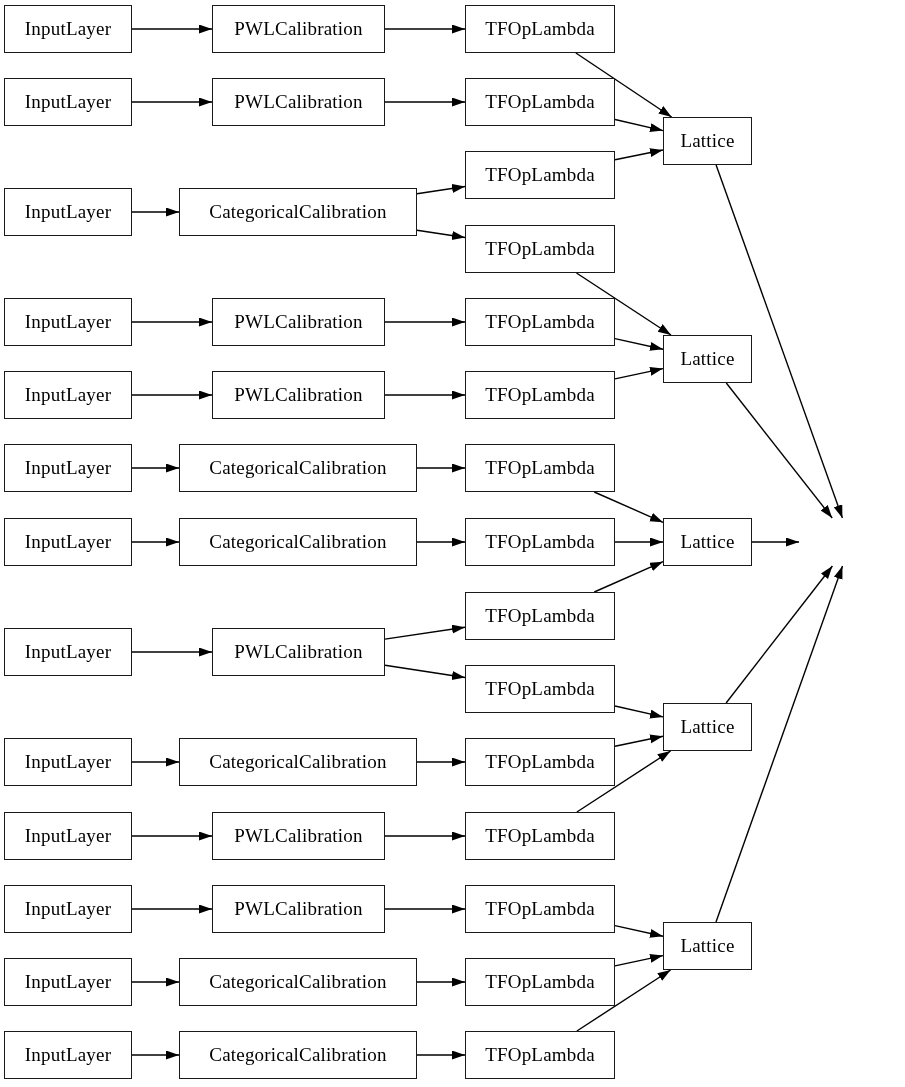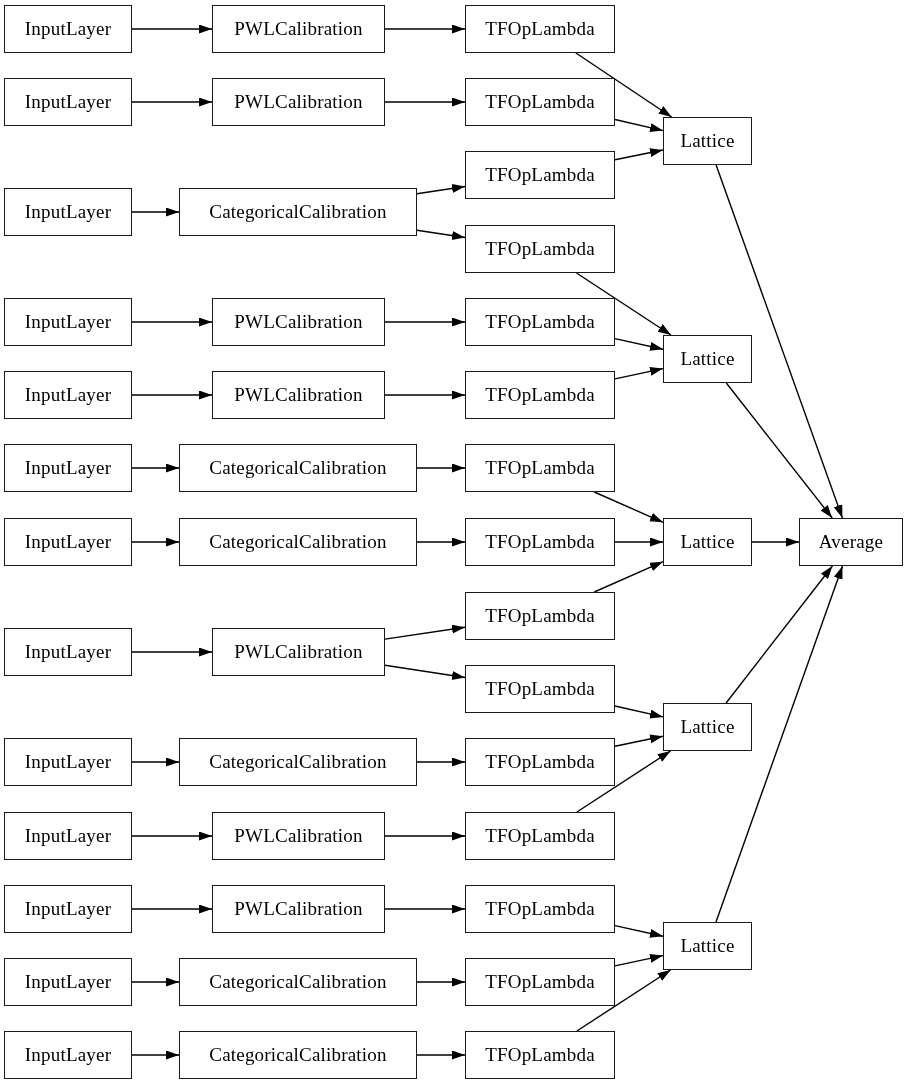--- a/index.html
+++ b/index.html
@@ -175,23 +175,20 @@
       </div>
       <div class="node" style="left: 179px; top: 518px; width: 238px; height: 48px; border-color: rgb(26, 26, 26); background: rgb(255, 255, 255);">
         <span style="color: rgb(0, 0, 0);">CategoricalCalibration</span>
       </div>
       <div class="node" style="left: 465px; top: 518px; width: 150px; height: 48px; border-color: rgb(26, 26, 26); background: rgb(255, 255, 255);">
         <span style="color: rgb(0, 0, 0);">TFOpLambda</span>
       </div>
       <div class="node" style="left: 663px; top: 518px; width: 89px; height: 48px; border-color: rgb(26, 26, 26); background: rgb(255, 255, 255);">
         <span style="color: rgb(0, 0, 0);">Lattice</span>
       </div>
-      <div class="node" style="left: 799px; top: 518px; width: 104px; height: 48px; border-color: rgb(26, 26, 26); background: rgb(255, 255, 255);">
-        <span style="color: rgb(0, 0, 0);">Average</span>
-      </div>
       <div class="node" style="left: 465px; top: 592px; width: 150px; height: 48px; border-color: rgb(26, 26, 26); background: rgb(255, 255, 255);">
         <span style="color: rgb(0, 0, 0);">TFOpLambda</span>
       </div>
       <div class="node" style="left: 4px; top: 628px; width: 128px; height: 48px; border-color: rgb(26, 26, 26); background: rgb(255, 255, 255);">
         <span style="color: rgb(0, 0, 0);">InputLayer</span>
       </div>
       <div class="node" style="left: 212px; top: 628px; width: 173px; height: 48px; border-color: rgb(26, 26, 26); background: rgb(255, 255, 255);">
         <span style="color: rgb(0, 0, 0);">PWLCalibration</span>
       </div>
       <div class="node" style="left: 465px; top: 665px; width: 150px; height: 48px; border-color: rgb(26, 26, 26); background: rgb(255, 255, 255);">

